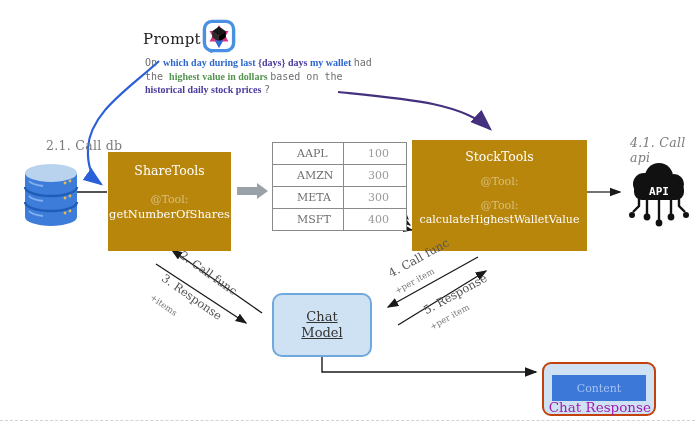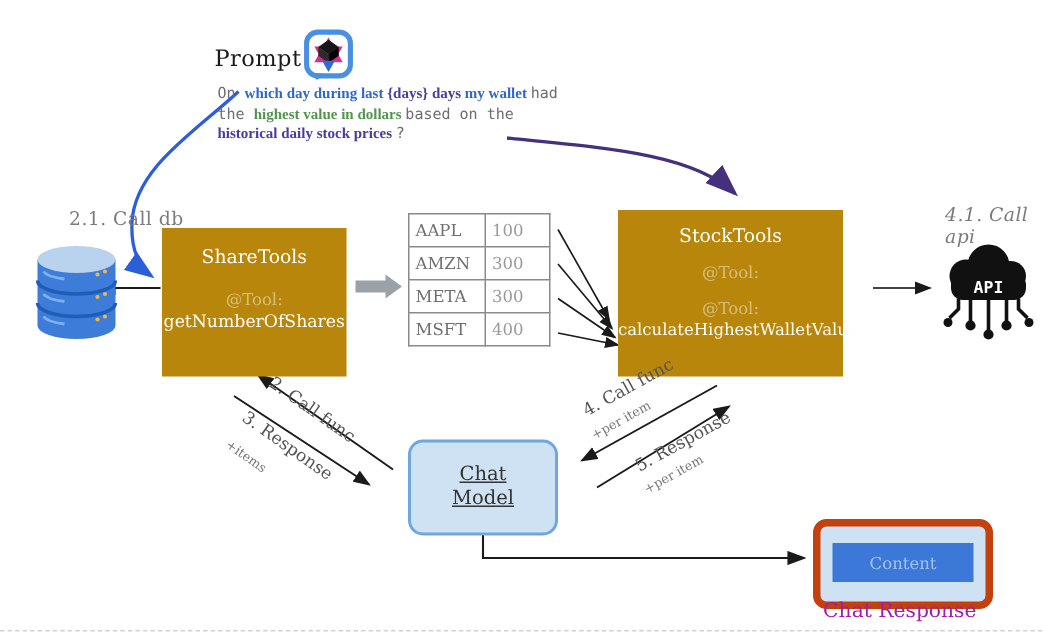--- a/index.html
+++ b/index.html
@@ -20,32 +20,32 @@
   .seg.b{font-weight:bold;font-family:Liberation Serif, serif;}
 
   
   .step-label{font-size:12.5px;color:#7b7b7b;letter-spacing:.3px;margin-left:40px;}
   .lbl-call-db{left:6px;top:138px;}
   .lbl-call-api{left:590px;top:135px;font-style:italic;}
 
   
   .tool-box{background:#b8860b;color:#fff;text-align:center;}
   .box-sharetools{left:108px;top:152px;width:123px;height:88px;padding-top:11px;box-sizing:content-box;}
-  .box-stocktools{left:412px;top:140px;width:150px;height:102px;padding-top:9px;box-sizing:content-box;}
+  .box-stocktools{left:412px;top:140px;width:175px;height:102px;padding-top:9px;box-sizing:content-box;}
   .tool-title{font-size:12.5px;color:#ffffff;}
   .tool-prefix{font-size:11px;color:rgba(255,255,255,.45);}
   .tool-name{font-size:11.5px;color:#fdfdfd;white-space:nowrap;}
   .box-sharetools .tool-prefix{margin-top:15px;}
   .box-sharetools .tool-name{margin-top:1px;}
   .box-stocktools .tool-prefix{margin-top:11px;}
   .box-stocktools .tool-name{margin-top:1px;font-size:11px;}
 
   
   .shares-table{left:272px;top:142px;border-collapse:collapse;background:#fff;}
-  .shares-table td{border:1px solid #8a8a8a;height:21px;padding:0 0 0 4px;font-size:11px;}
+  .shares-table td{border:1px solid #8a8a8a;height:21px;padding:0 0 0 24px;font-size:11px;}
   .shares-table td.sym{width:46px;color:#6f6f6f;}
   .shares-table td.qty{width:38px;color:#9a9a9a;}
 
   
   .chat-model{left:272px;top:293px;width:96px;height:60px;background:#cfe2f3;
               border:2px solid #6fa8dc;border-radius:10px;display:flex;align-items:center;
               justify-content:center;text-align:center;font-size:13px;color:#333;line-height:1.25;text-decoration:underline;}
 
   
   .flow-label{font-size:11.5px;color:#555;white-space:nowrap;transform-origin:0 0;}
@@ -54,22 +54,22 @@
   .rot-r{transform:rotate(-29deg);}
   .lbl-2{left:185px;top:248px;}
   .lbl-3{left:167px;top:271px;}
   .lbl-3sub{left:154px;top:292px;}
   .lbl-4{left:386px;top:268px;}
   .lbl-4sub{left:393px;top:287px;}
   .lbl-5{left:421px;top:305px;}
   .lbl-5sub{left:428px;top:323px;}
 
   
-  .chat-response{left:542px;top:346px;width:110px;height:50px;background:#cfe2f3;
-                 border:5px solid #c2410c;border-radius:9px;}
+  .chat-response{left:542px;top:362px;width:110px;height:50px;background:#cfe2f3;
+                 border:2px solid #c2410c;border-radius:9px;}
   .content-box{left:8px;top:11px;width:94px;height:26px;background:#3c78d8;
                display:flex;align-items:center;justify-content:center;
                font-size:11px;color:#a4c2f4;}
   .chat-response-caption{left:537px;top:399px;width:114px;text-align:right;
                          font-size:13.5px;color:#a21caf;}
 
   
   .connector-layer{left:0;top:0;}
   .bottom-dashed{left:0;right:0;bottom:2px;border-top:1px dashed #d2d2d2;height:0;}
 </style>

